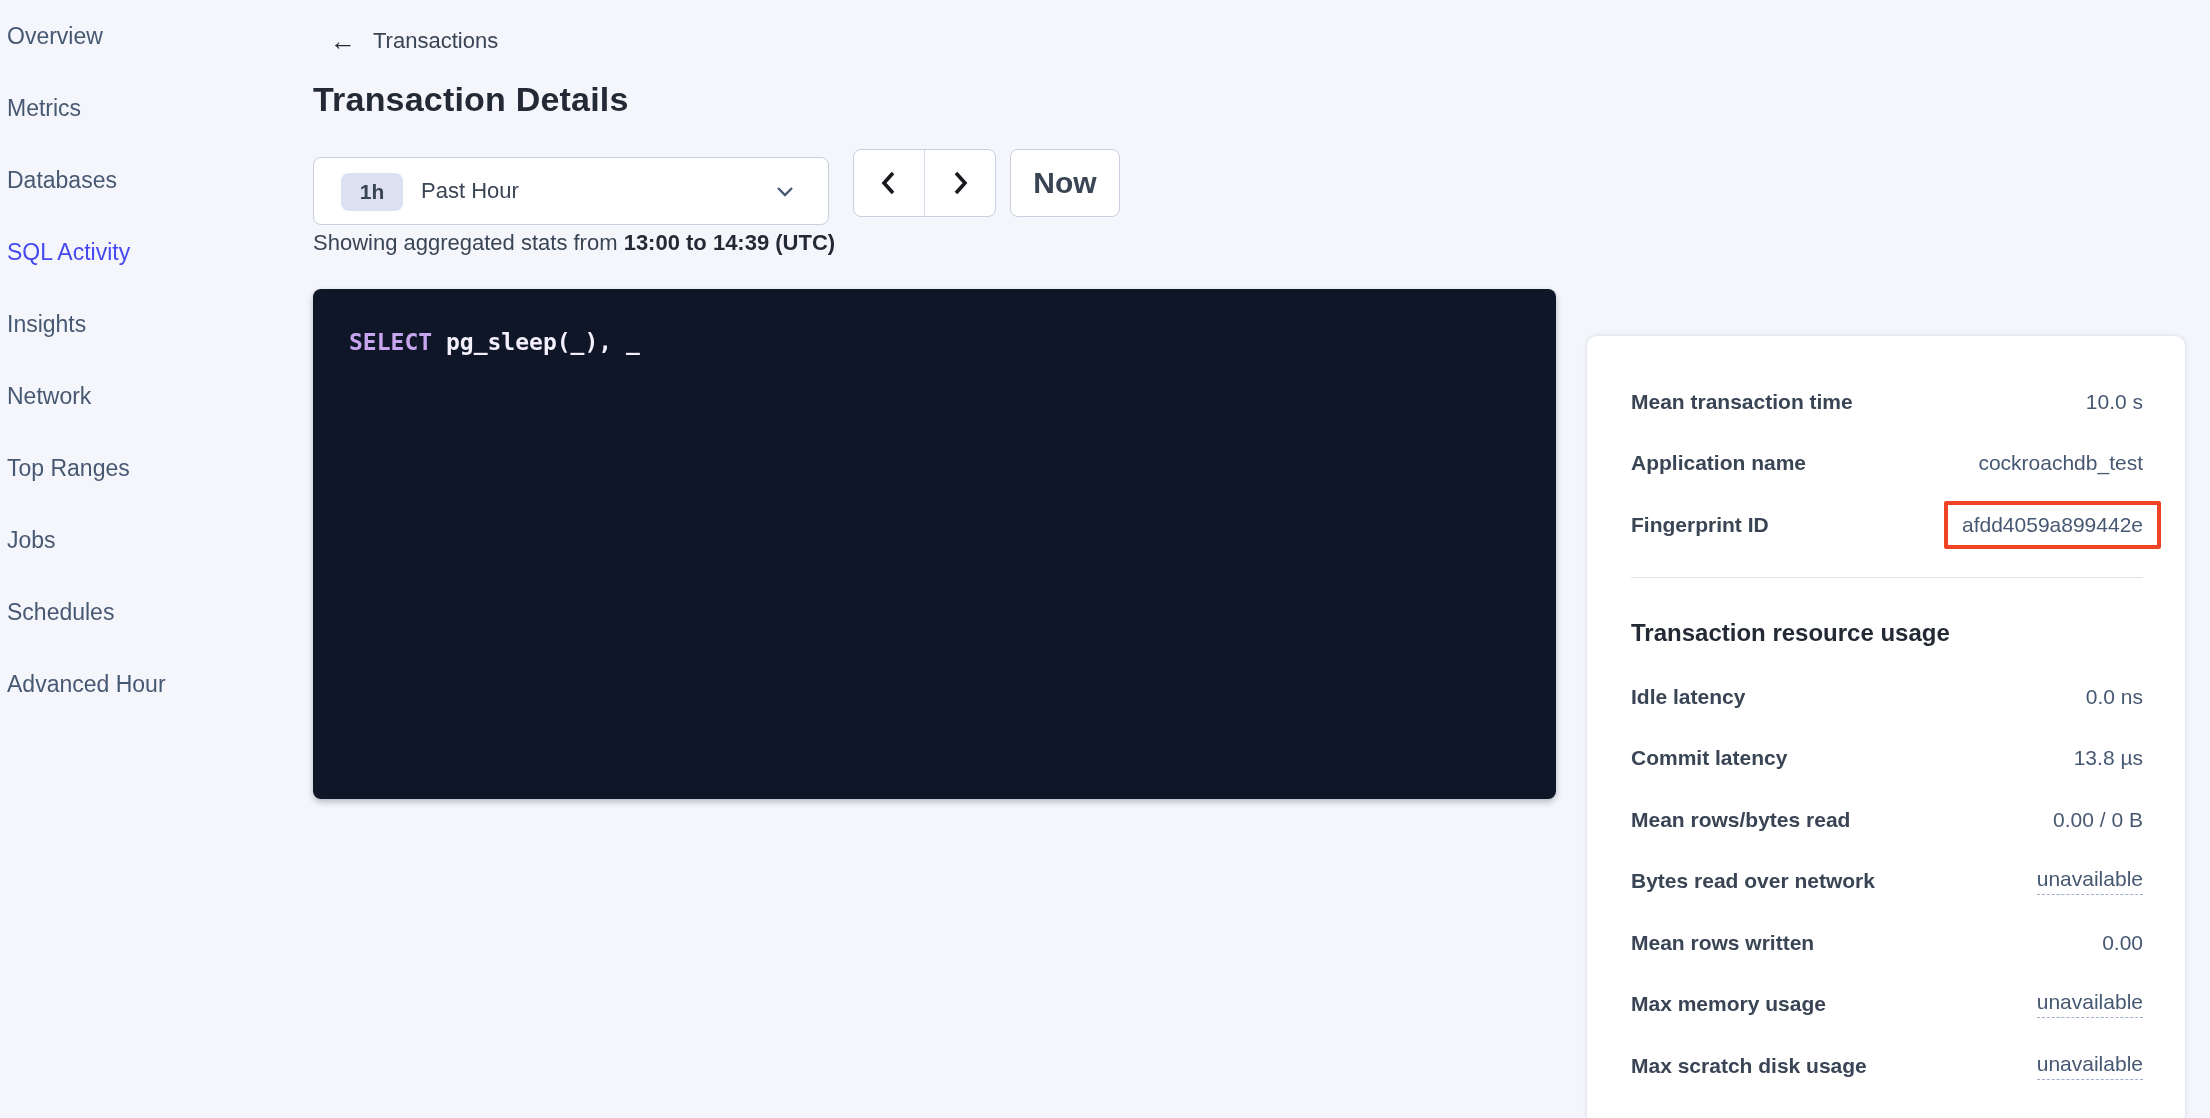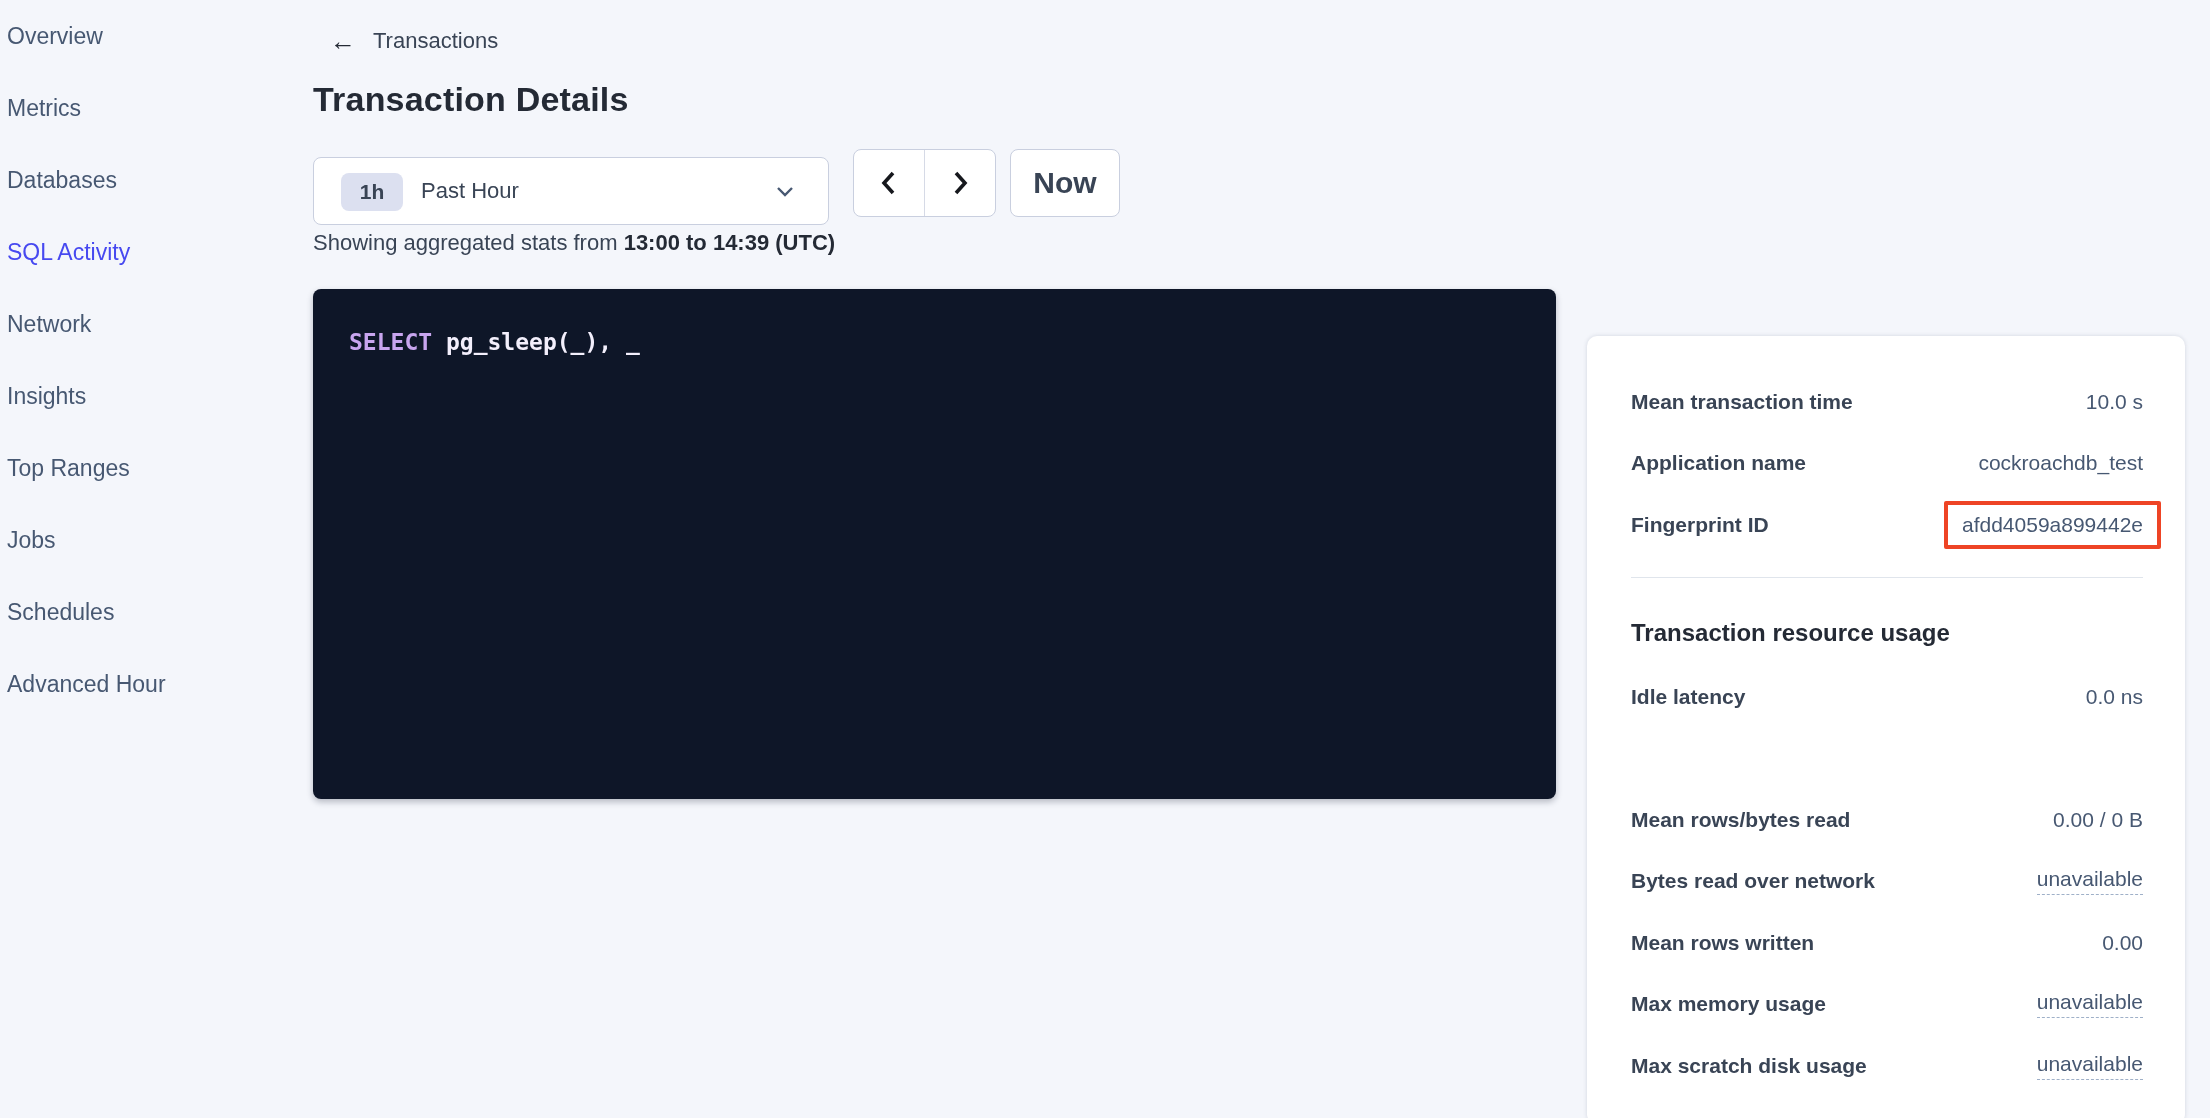--- a/index.html
+++ b/index.html
@@ -118,22 +118,22 @@
 </style>
 </head>
 <body>
 
 <nav class="sidebar">
   <ul>
     <li>Overview</li>
     <li>Metrics</li>
     <li>Databases</li>
     <li class="active">SQL Activity</li>
+    <li>Insights</li>
     <li>Network</li>
-    <li>Insights</li>
     <li>Top Ranges</li>
     <li>Jobs</li>
     <li>Schedules</li>
     <li>Advanced Hour</li>
   </ul>
 </nav>
 
 <div class="breadcrumb">
   <span class="arrow">←</span>
   <span>Transactions</span>
@@ -200,20 +200,24 @@
 
   <div class="divider"></div>
 
   <h2 class="section-title">Transaction resource usage</h2>
 
   <div class="stat-row" style="top:337px;">
     <span class="stat-label">Idle latency</span>
     <span class="stat-value">0.0 ns</span>
   </div>
 
+  <div class="stat-row" style="top:398px;">
+    <span class="stat-label">Commit latency</span>
+    <span class="stat-value">13.8 µs</span>
+  </div>
 
   <div class="stat-row" style="top:460px;">
     <span class="stat-label">Mean rows/bytes read</span>
     <span class="stat-value">0.00 / 0 B</span>
   </div>
 
   <div class="stat-row" style="top:521px;gap:32px;">
     <span class="stat-label">Bytes read over network</span>
     <span class="stat-value unavail">unavailable</span>
   </div>

